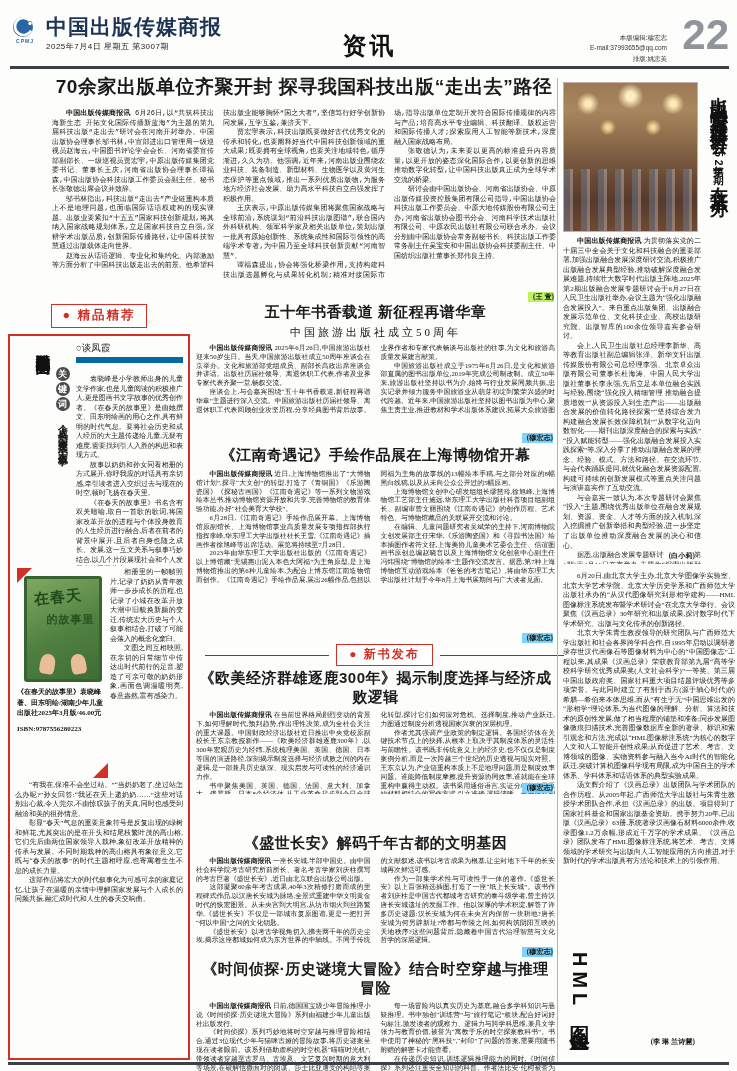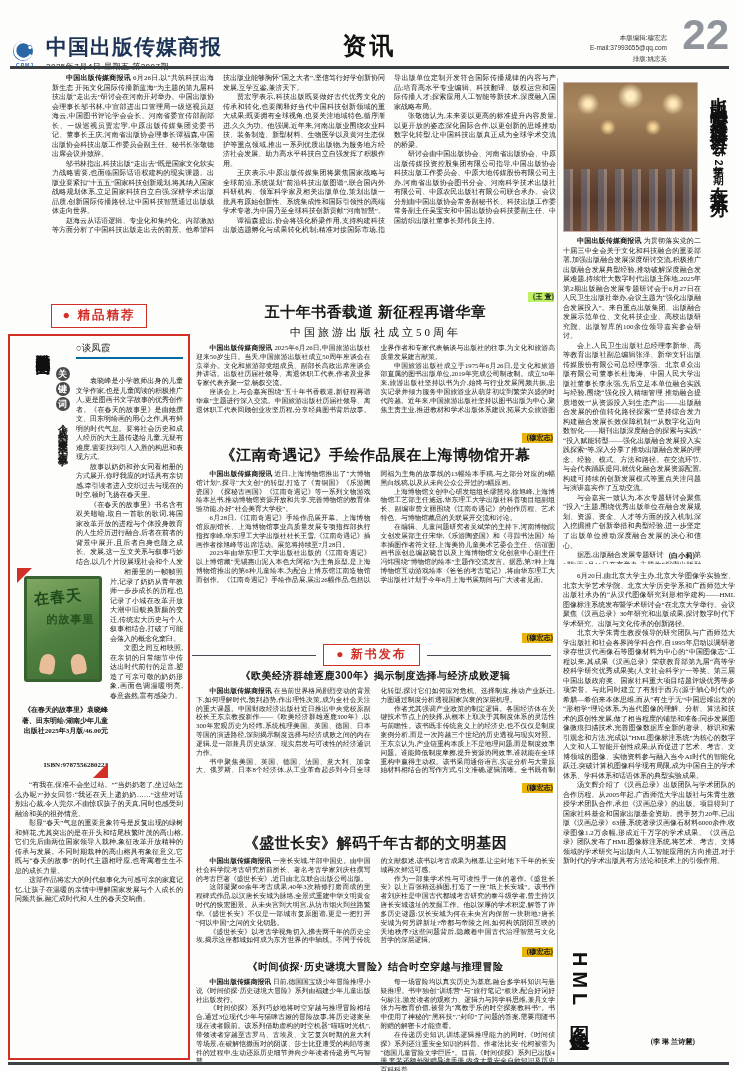--- a/index.html
+++ b/index.html
@@ -4,79 +4,79 @@
 <style>
   * { box-sizing: border-box; margin: 0; padding: 0; }
   html,body { background:#e8e8e8; }
   #page {
     position:relative; width:737px; height:1071px; margin:0 auto;
     background:#fdfdfb; overflow:hidden; color:#1a1a1a;
     font-family:"Liberation Serif","DejaVu Serif",serif;
   }
   
   .masthead { position:absolute; left:10px; top:8px; right:8px; height:58px; }
-  .brand-wrap { position:absolute; left:0; top:28px; display:flex; align-items:center; gap:6px; }
+  .brand-wrap { position:absolute; left:0; top:8px; display:flex; align-items:flex-start; gap:6px; }
   .logo { display:flex; flex-direction:column; align-items:center; }
   .logo-sub { font:700 5px "Liberation Sans",sans-serif; color:#2a66a5; letter-spacing:1px; margin-top:-2px; }
   .brand-text .brand-name { font-family:"Liberation Serif","DejaVu Serif",serif; font-weight:900; font-size:21px; color:#1d3356; letter-spacing:1px; line-height:1.05; }
   .brand-text .dateline { font:8px "Liberation Sans",sans-serif; color:#222; margin-top:3px; letter-spacing:.5px; }
   .section-title { position:absolute; left:0; right:0; top:22px; text-align:center; font:900 24px "Liberation Sans","DejaVu Sans",sans-serif; letter-spacing:3px; color:#111; }
   .editor-info { position:absolute; right:62px; top:25px; text-align:right; font:6.5px "Liberation Sans",sans-serif; color:#333; line-height:1.6; }
   .page-number { position:absolute; right:0; top:6px; font:900 42px "Liberation Sans","DejaVu Sans",sans-serif; color:#8f959b; line-height:1; }
   .masthead-rule { position:absolute; left:10px; right:8px; top:66px; height:3px; background:#3c4146; }
   .bottom-rule { position:absolute; left:8px; right:8px; top:1062px; height:3px; background:#3c4146; }
   .col-rule { position:absolute; left:557px; top:78px; height:984px; width:1px; background:#b5b5b5; }
   
   .body p, .body2 p, .lead-body p { text-indent:2em; text-align:justify; margin:0; }
-  .lead-body { font-size:7px; line-height:1.32; }
+  .lead-body { font-size:7px; line-height:1.32;font-family:Liberation Mono, monospace; }
   .body { font-size:7px; line-height:1.36; }
   .body2 { font-size:6.8px; line-height:1.3; }
   .byline { font-weight:700; font-size:7.2px; }
   
   .lead { position:absolute; left:52px; top:74px; width:504px; height:228px; }
   .lead h1 { font:900 19px "Liberation Sans","DejaVu Sans",sans-serif; text-align:center; letter-spacing:.5px; margin-bottom:9px; white-space:nowrap; }
   .lead-body { column-count:3; column-gap:9px; height:192px; overflow:hidden; }
   .lead .byline { position:absolute; right:2px; bottom:0; background:#bef264; padding-left:5px; }
   
   .featured-badge-row { position:absolute; left:8px; top:304px; width:182px; text-align:center; }
   .badge { display:inline-block; border:1.5px solid #d22f27; color:#d22f27; font:700 12.5px "Liberation Sans",sans-serif; padding:2px 10px 3px; background:#fff; letter-spacing:2px; }
   .featured { position:absolute; left:8px; top:334px; width:182px; height:726px; border:2.5px solid #d22f27; padding:6px 5px; overflow:hidden; background:#fdfdfb; }
   .f-row1 { display:flex; height:224px; overflow:hidden; }
   .f-title { writing-mode:vertical-rl; text-orientation:upright; font:900 14.5px "Liberation Sans","DejaVu Sans",sans-serif; letter-spacing:.5px; width:36px; line-height:1.15; color:#111; }
   .f-kws { width:23px; padding-top:24px; text-align:center; flex:none; }
   .kw-c { display:block; width:14px; height:14px; border-radius:50%; background:#4a4a4a; color:#fff; font:700 9px/14px "Liberation Sans",sans-serif; text-align:center; margin:1px auto; }
   .kw-w { display:block; writing-mode:vertical-rl; text-orientation:upright; font:700 10px "Liberation Sans",sans-serif; letter-spacing:2px; margin:5px auto 0; }
   .f-textcol { flex:1; overflow:hidden; padding-left:2px; }
-  .f-author { font-size:9.5px; border-bottom:2px solid #0369a1; padding-bottom:2px; margin-bottom:18px; }
+  .f-author { font-size:9.5px; border-bottom:6px solid #0369a1; padding-bottom:2px; margin-bottom:12px; }
   .f-row2 { display:flex; height:210px; overflow:hidden; margin-top:2px; }
   .f-coverwrap { width:95px; flex:none; position:relative; padding-top:8px; }
   .cover { width:78px; height:106px; margin:0 auto; position:relative; border:3px solid #38622f; border-radius:3px;
            background:linear-gradient(155deg,#7fa862,#4f8040 55%,#3f6d36); }
   .cover .c1 { position:absolute; left:7px; top:9px; font:900 15px "Liberation Serif",serif; color:#1f4a1b; transform:rotate(-6deg); letter-spacing:1px; }
   .cover .c2 { position:absolute; left:20px; top:33px; font:900 11px "Liberation Serif",serif; color:#25521f; letter-spacing:1px; }
   .hand { position:absolute; bottom:5px; width:15px; height:20px; background:#e9bd97; border-radius:45% 45% 25% 25%; }
   .h1 { left:13px; transform:rotate(9deg); } .h2 { right:13px; transform:rotate(-9deg); }
-  .caption { font:700 7px "Liberation Serif",serif; text-align:right; margin-top:23px; line-height:1.5; padding:0 2px; }
+  .caption { font:700 7px "Liberation Serif",serif; text-align:left; margin-top:5px; line-height:1.5; padding:0 2px; }
   .ribbon { position:absolute; width:0; height:0; border-style:solid; }
   .ribbon.tl { left:2px; top:0; border-width:15px 15px 0 0; border-color:#d22f27 transparent transparent transparent; }
   .ribbon.br { right:2px; bottom:0; border-width:0 0 15px 15px; border-color:transparent transparent #d22f27 transparent; }
   .f-textcol2 { flex:1; overflow:hidden; }
   .f-row3 { margin-top:3px; height:256px; overflow:hidden; }
   
   .mid { position:absolute; left:196px; width:359px; overflow:hidden; }
   .mid h2 { font:900 15px "Liberation Sans","DejaVu Sans",sans-serif; text-align:center; letter-spacing:.5px; }
-  .mid h2.h-sm { font-size:10px; }
+  .mid h2.h-sm { font-size:15px; }
   .subhead { text-align:center; font-size:11px; letter-spacing:3px; color:#111; margin:3px 0 4px; }
   .body2 { column-count:2; column-gap:10px; overflow:hidden; }
-  .mid .byline { position:absolute; right:2px; bottom:1px; background:#eab308; padding-left:5px; }
+  .mid .byline { position:absolute; right:2px; bottom:1px; background:#7dd3fc; padding-left:5px; }
   .art-anniv { top:303px; height:141px; }
   .art-anniv .body2 { height:82px; }
   .art-jiangnan { top:446px; height:198px; }
   .art-jiangnan .body2 { height:168px; margin-top:5px; }
-  .banner { position:absolute; left:192px; width:359px; top:645px; height:20px; display:flex; align-items:center; gap:7px; }
+  .banner { position:absolute; left:205px; width:359px; top:645px; height:20px; display:flex; align-items:center; gap:7px; }
   .banner .line { flex:1; border-top:1.5px solid #4a4e52; }
   .banner .badge { font-size:12px; padding:1px 12px 2px; }
   .art-economy { top:669px; height:125px; }
   .art-economy .body2 { height:94px; margin-top:4px; }
   .art-changan { top:834px; height:124px; }
   .art-changan .body2 { height:92px; margin-top:4px; }
   .art-detective { top:960px; height:130px; }
   .art-detective .body2 { height:98px; margin-top:4px; }
   
   .right-art { position:absolute; left:563px; width:172px; display:flex; overflow:hidden; }
@@ -125,23 +125,24 @@
     <div class="editor-info">
       <div>本版编辑:穆宏志</div>
       <div>E-mail:37993655@qq.com</div>
       <div>排版:姚志英</div>
     </div>
     <div class="page-number">22</div>
   </header>
   <div class="masthead-rule"></div>
 
   <section class="lead">
+    <h1>70余家出版单位齐聚开封 探寻我国科技出版“走出去”路径</h1>
     <div class="lead-body body">
         <p><b>中国出版传媒商报讯</b> 6月26日,以“共筑科技出海新生态 开拓文化国际传播新蓝海”为主题的第九届科技出版“走出去”研讨会在河南开封举办。中国出版协会理事长邬书林,中宣部进出口管理局一级巡视员赵海云,中国图书评论学会会长、河南省委宣传部副部长、一级巡视员贾宏宇,中原出版传媒集团党委书记、董事长王庆,河南省出版协会理事长谭福森,中国出版协会科技出版工作委员会副主任、秘书长张敬德出席会议并致辞。</p>
-        <p>邬书林指出,科技出版“走出去”既是国家文化软实力战略需要,也面临国际话语权建构的现实课题。出版业要紧扣“十五五”国家科技创新规划,将其纳入国家战略规划体系,立足国家科技自立自强,深耕学术出版品质,创新国际传播路径,让中国科技智慧通过出版载体走向世界。</p>
+        <p>邬书林指出,科技出版“走出去”产业链重构本质上不是地理问题,也面临国际话语权建构的现实课题。出版业要紧扣“十五五”国家科技创新规划,将其纳入国家战略规划体系,立足国家科技自立自强,深耕学术出版品质,创新国际传播路径,让中国科技智慧通过出版载体走向世界。</p>
         <p>赵海云从话语逻辑、专业化和集约化、内部激励等方面分析了中国科技出版走出去的前景。他希望科技出版业能够胸怀“国之大者”,坚信笃行好学创新协同发展,互学互鉴,兼济天下。</p>
         <p>贾宏宇表示,科技出版既要做好古代优秀文化的传承和转化,也要阐释好当代中国科技创新领域的重大成果;既要拥有全球视角,也要关注地域特色,循序渐进,久久为功。他强调,近年来,河南出版业围绕农业科技、装备制造、新型材料、生物医学以及黄河生态保护等重点领域,推出一系列优质出版物,为服务地方经济社会发展、助力高水平科技自立自强发挥了积极作用。</p>
         <p>王庆表示,中原出版传媒集团将聚焦国家战略与全球前沿,系统谋划“前沿科技出版图谱”,联合国内外科研机构、领军科学家及相关出版单位,策划出版一批具有原始创新性、系统集成性和国际引领性的高端学术专著,为中国乃至全球科技创新贡献“河南智慧”。</p>
         <p>谭福森提出,协会将强化桥梁作用,支持构建科技出版选题孵化与成果转化机制;精准对接国际市场,指导出版单位定制开发符合国际传播规律的内容与产品;培育高水平专业编辑、科技翻译、版权运营和国际传播人才;探索应用人工智能等新技术,深度融入国家战略布局。</p>
         <p>张敬德认为,未来要以更高的标准提升内容质量,以更开放的姿态深化国际合作,以更创新的思维推动数字化转型,让中国科技出版真正成为全球学术交流的桥梁。</p>
         <p>研讨会由中国出版协会、河南省出版协会、中原出版传媒投资控股集团有限公司指导,中国出版协会科技出版工作委员会、中原大地传媒股份有限公司主办,河南省出版协会图书分会、河南科学技术出版社有限公司、中原农民出版社有限公司联合承办。会议分别由中国出版协会常务副秘书长、科技出版工作委常务副主任吴宝安和中国出版协会科技委副主任、中国纺织出版社董事长郑伟良主持。</p>
       </div>
     <div class="byline">(王 萱)</div>
   </section>
 

